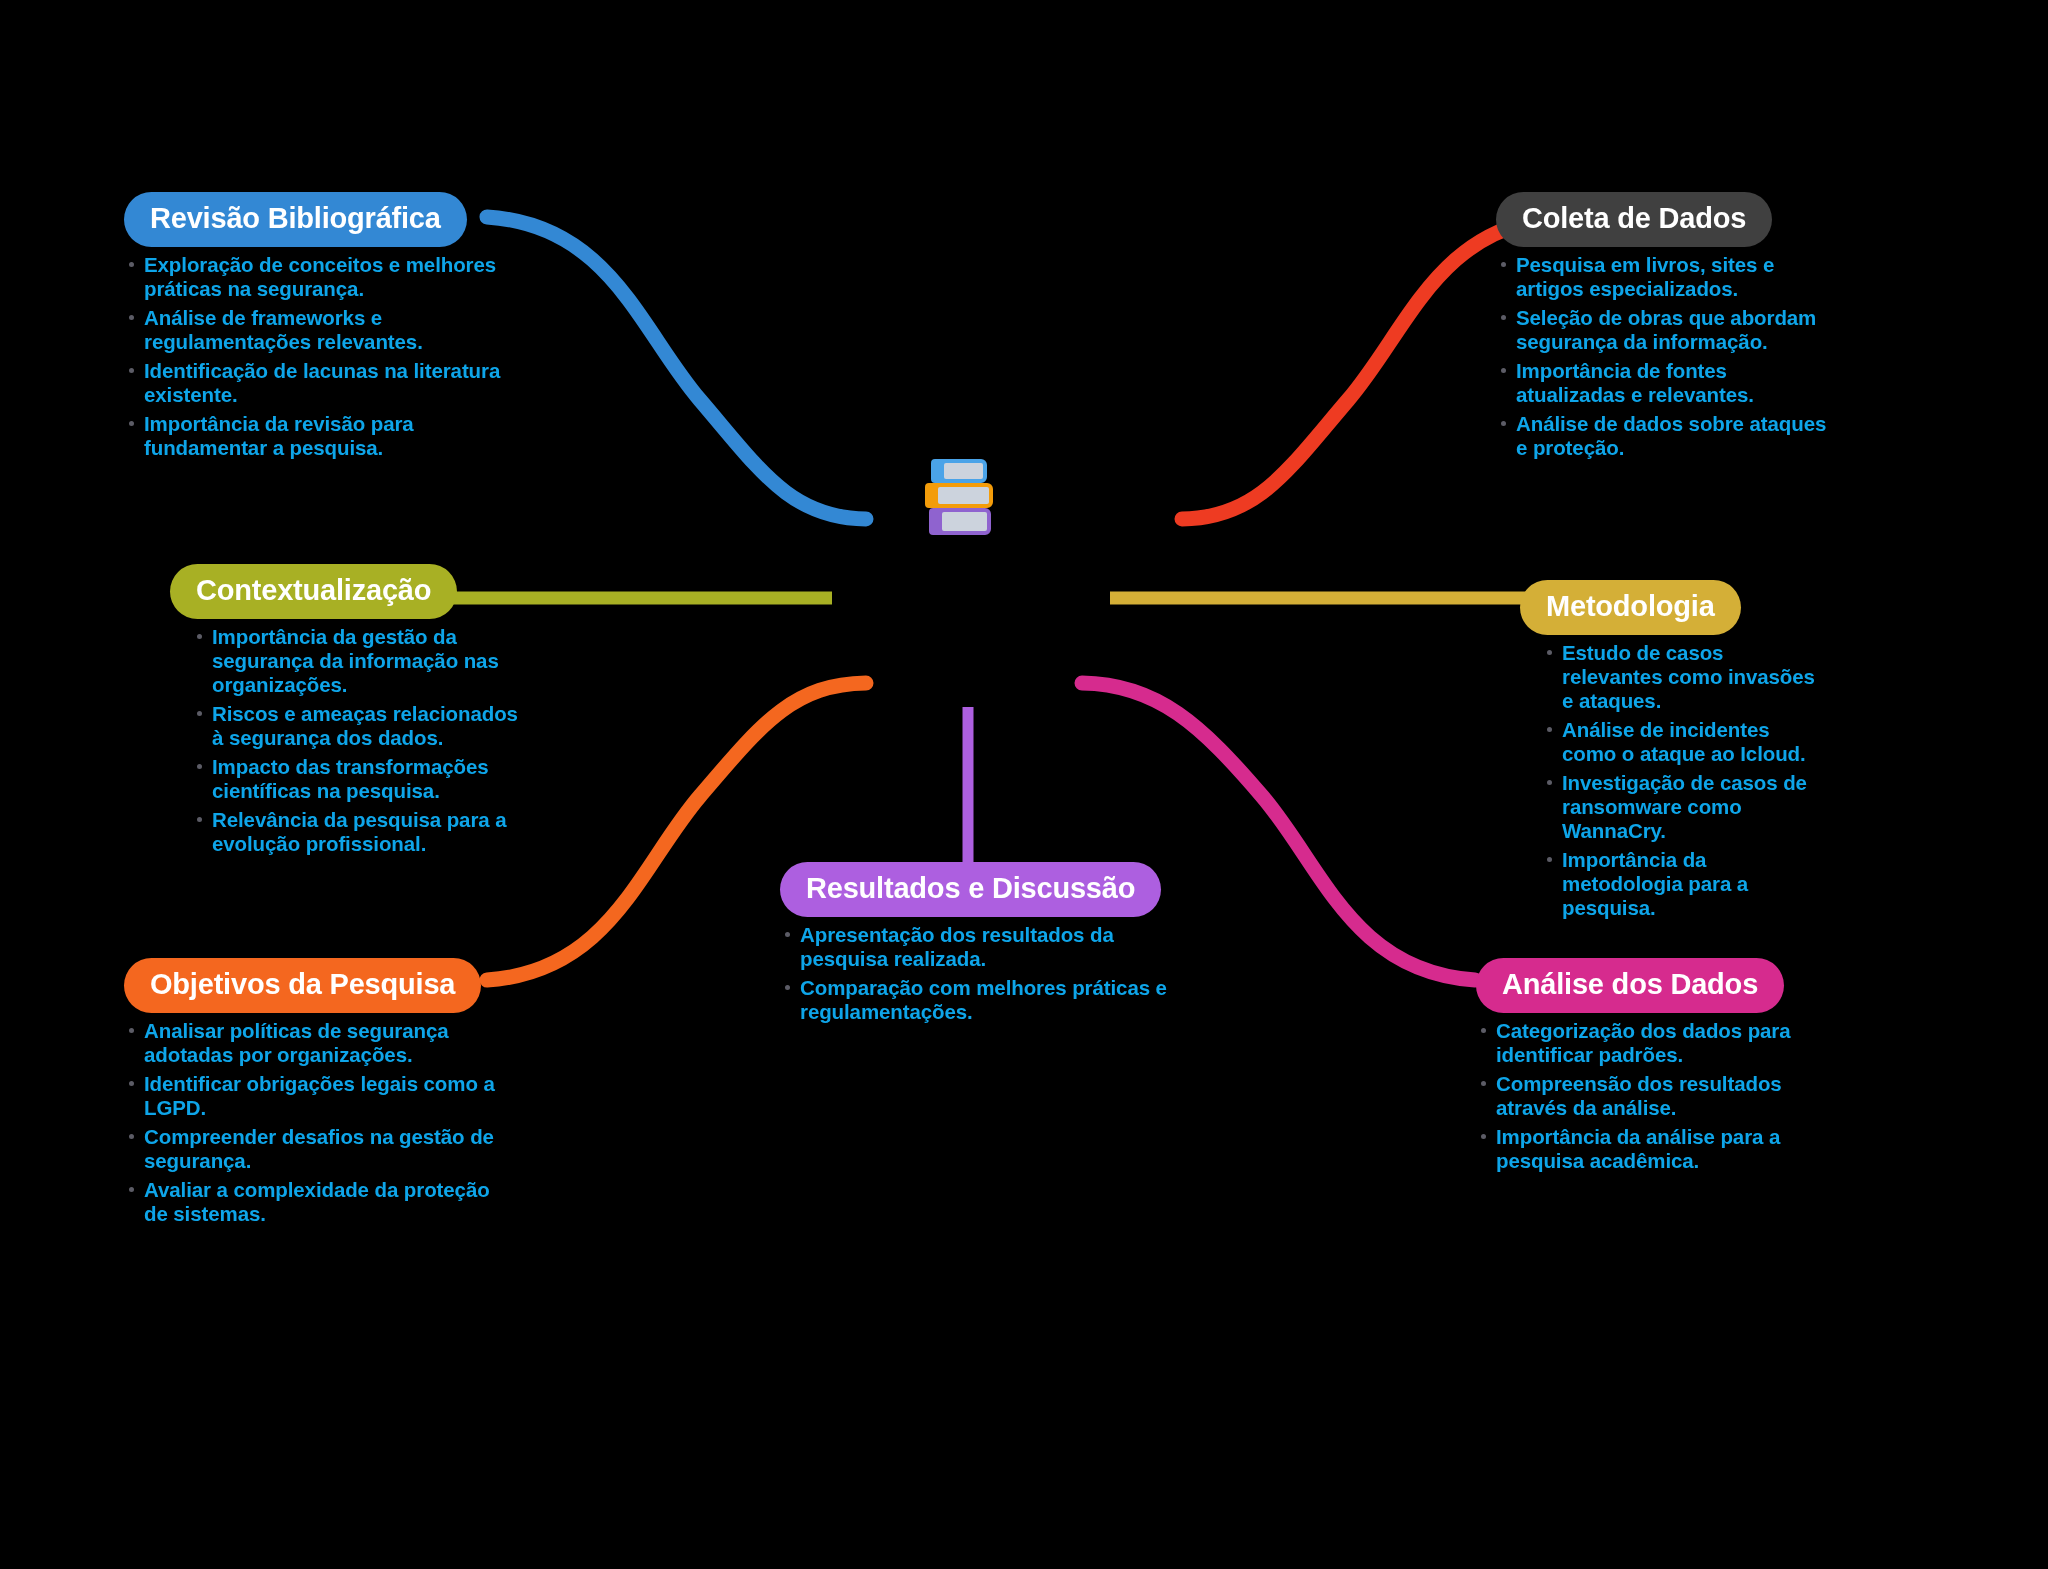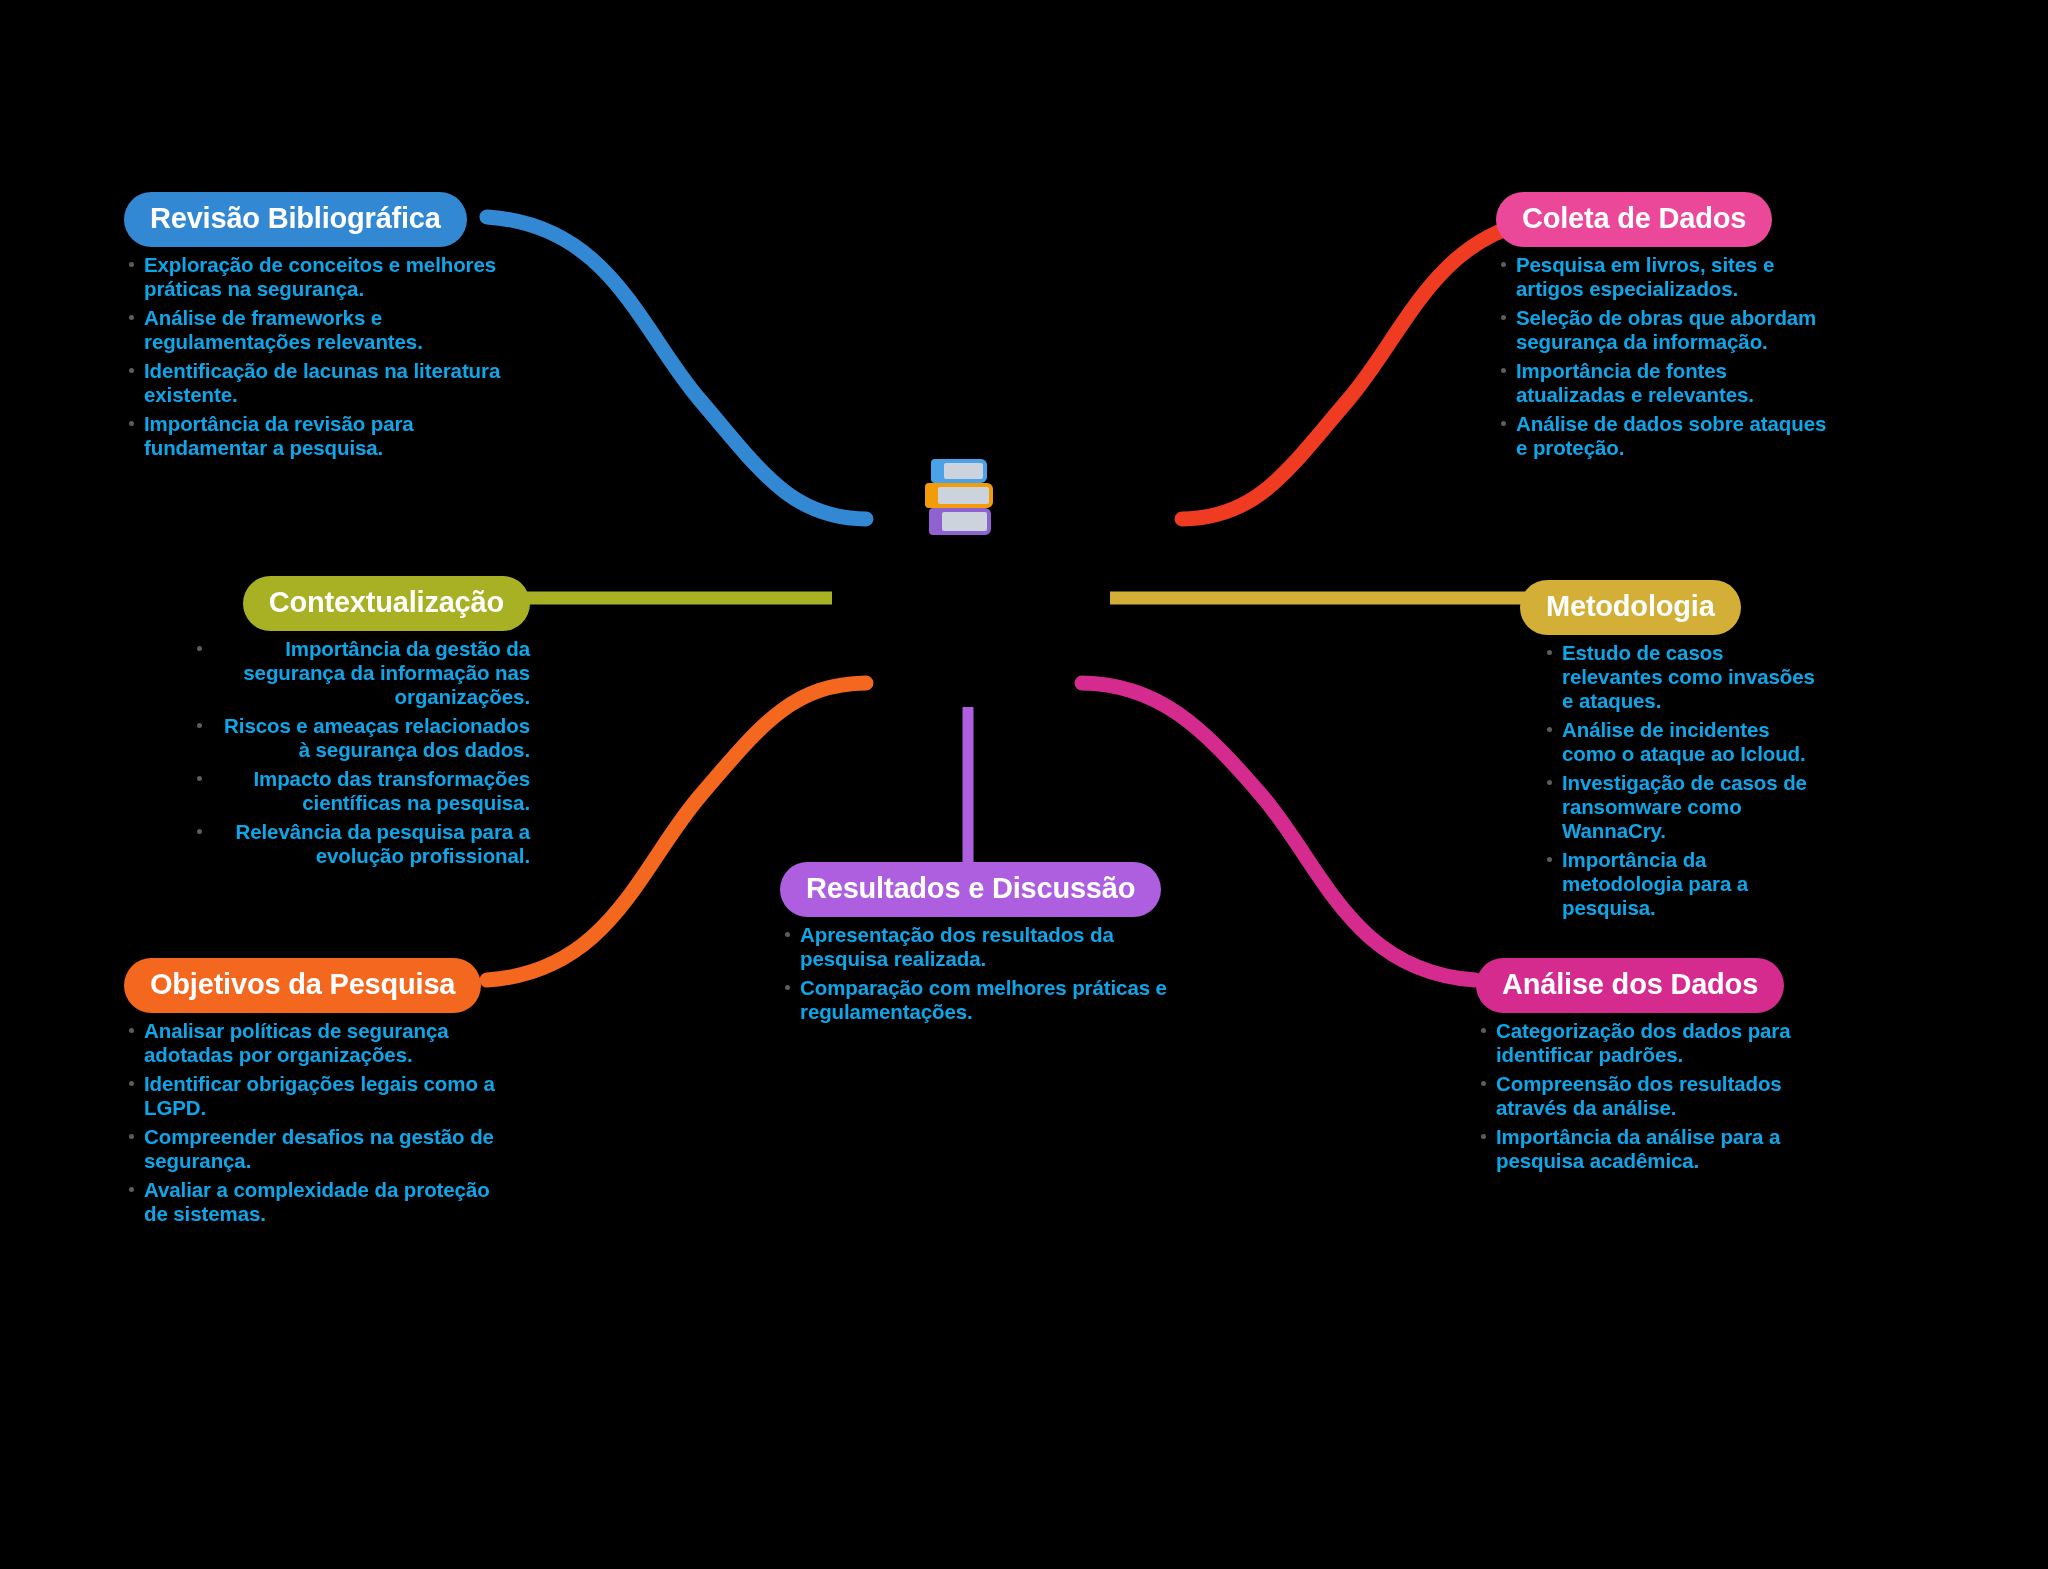--- a/index.html
+++ b/index.html
@@ -65,21 +65,21 @@
     top: 9px;
     width: 5px;
     height: 5px;
     border-radius: 50%;
     background: #5c5c66;
   }
 
   
   #branch-revisao       { left: 124px;  top: 192px;  width: 400px; }
   #branch-coleta        { left: 1496px; top: 192px;  width: 340px; }
-  #branch-contexto      { left: 170px;  top: 576px;  width: 360px; text-align: right; }
+  #branch-contexto      { left: 170px;  top: 564px;  width: 360px; }
   #branch-metodologia   { left: 1520px; top: 580px;  width: 300px; }
   #branch-objetivos     { left: 124px;  top: 958px;  width: 380px; }
   #branch-resultados    { left: 780px;  top: 862px;  width: 400px; }
   #branch-analise       { left: 1476px; top: 958px;  width: 370px; }
 
   #branch-contexto .bullets,
   #branch-metodologia .bullets { margin-left: 22px; }
 
   
   #central-icon {
@@ -138,21 +138,21 @@
     <div class="pill" style="background:#3388d4">Revisão Bibliográfica</div>
     <ul class="bullets">
       <li>Exploração de conceitos e melhores práticas na segurança.</li>
       <li>Análise de frameworks e regulamentações relevantes.</li>
       <li>Identificação de lacunas na literatura existente.</li>
       <li>Importância da revisão para fundamentar a pesquisa.</li>
     </ul>
   </div>
 
   <div id="branch-coleta" class="branch">
-    <div class="pill" style="background:#ec4899">Coleta de Dados</div>
+    <div class="pill" style="background:#404040">Coleta de Dados</div>
     <ul class="bullets">
       <li>Pesquisa em livros, sites e artigos especializados.</li>
       <li>Seleção de obras que abordam segurança da informação.</li>
       <li>Importância de fontes atualizadas e relevantes.</li>
       <li>Análise de dados sobre ataques e proteção.</li>
     </ul>
   </div>
 
   <div id="branch-contexto" class="branch">
     <div class="pill" style="background:#a8b024">Contextualização</div>

